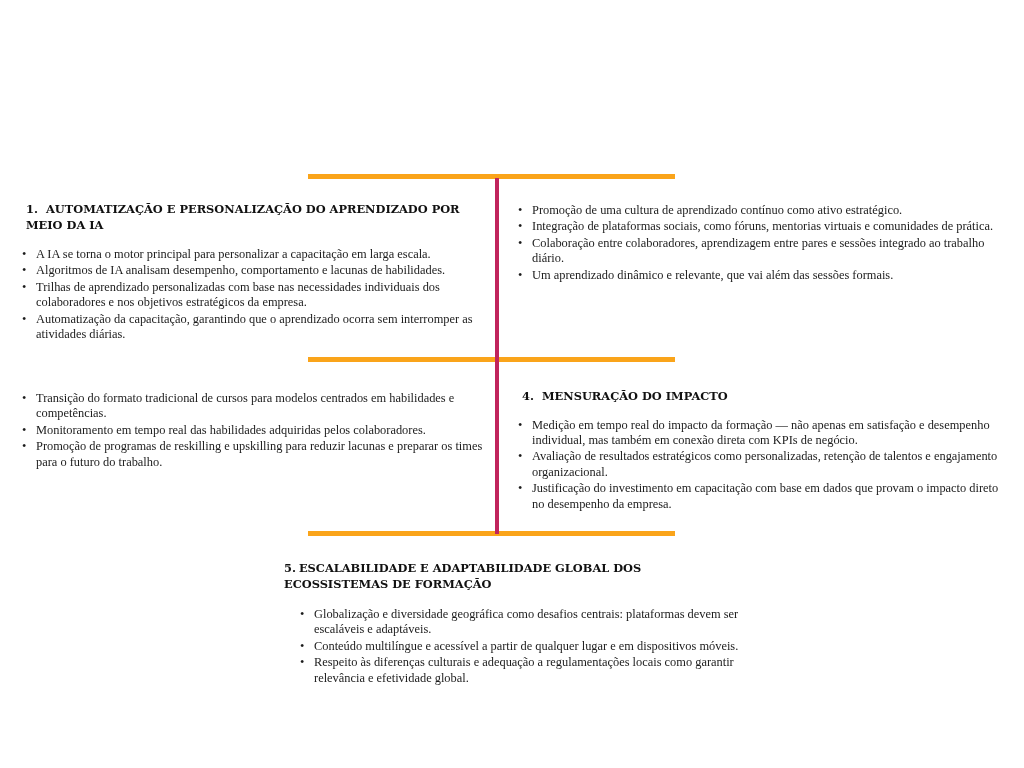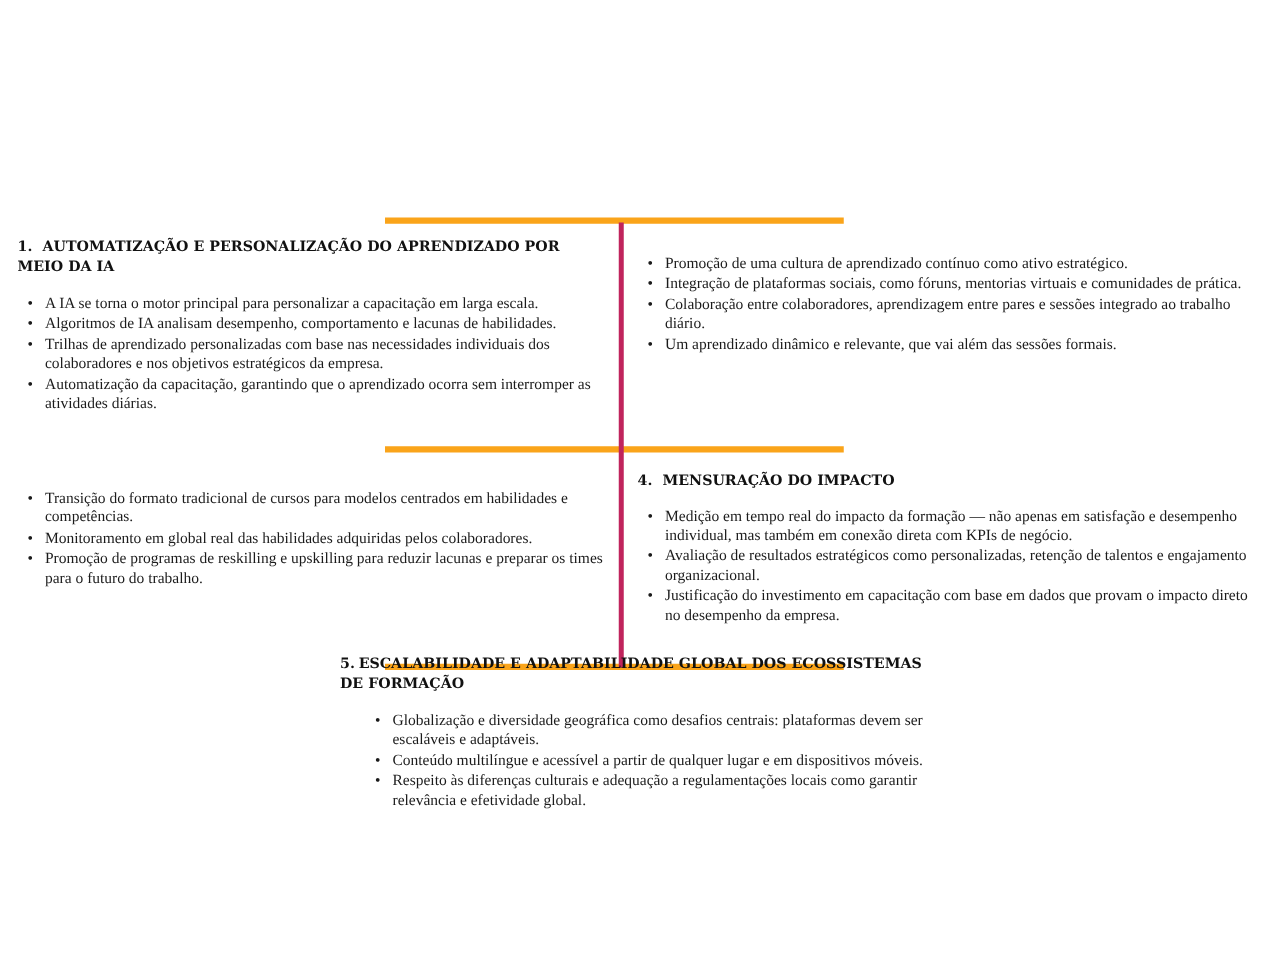--- a/index.html
+++ b/index.html
@@ -56,29 +56,29 @@
   }
 
   
   .section {
     position: absolute;
   }
   .sec1 { left: 14px;  top: 190px; width: 470px; }
   .sec2 { left: 510px; top: 190px; width: 490px; }
   .sec3 { left: 14px;  top: 377px; width: 480px; }
   .sec4 { left: 510px; top: 377px; width: 490px; }
-  .sec5 { left: 272px; top: 523px; width: 480px; }
+  .sec5 { left: 272px; top: 549px; width: 480px; }
 
   .sec-head {
     font-family: "DejaVu Serif", "Liberation Serif", serif;
     font-weight: bold;
     font-size: 11.4px;
     line-height: 15.5px;
     color: #111111;
-    margin: 0;
+    margin: 12px;
   }
   .sec-head .num {
     display: inline-block;
   }
   .sec1 .sec-head .num,
   .sec2 .sec-head .num,
   .sec3 .sec-head .num,
   .sec4 .sec-head .num {
     min-width: 20px;
   }
@@ -188,21 +188,21 @@
   </div>
 
   <div class="section sec3">
     <ul class="bullets">
       <li>
           <span class="dot">•</span>
           <span class="txt">Transição do formato tradicional de cursos para modelos centrados em habilidades e competências.</span>
         </li>
       <li>
           <span class="dot">•</span>
-          <span class="txt">Monitoramento em global real das habilidades adquiridas pelos colaboradores.</span>
+          <span class="txt">Monitoramento em tempo real das habilidades adquiridas pelos colaboradores.</span>
         </li>
       <li>
           <span class="dot">•</span>
           <span class="txt">Promoção de programas de reskilling e upskilling para reduzir lacunas e preparar os times para o futuro do trabalho.</span>
         </li>
     </ul>
   </div>
 
   <div class="section sec4">
     <p class="sec-head">

